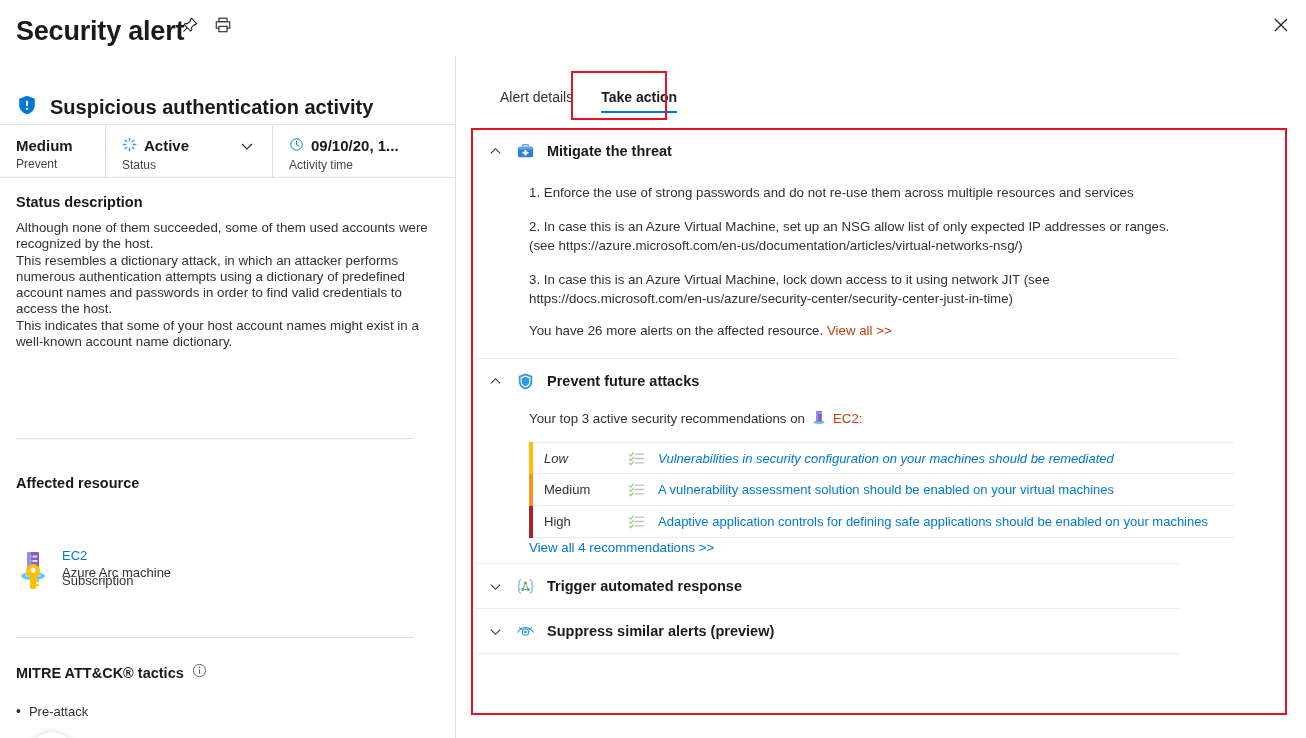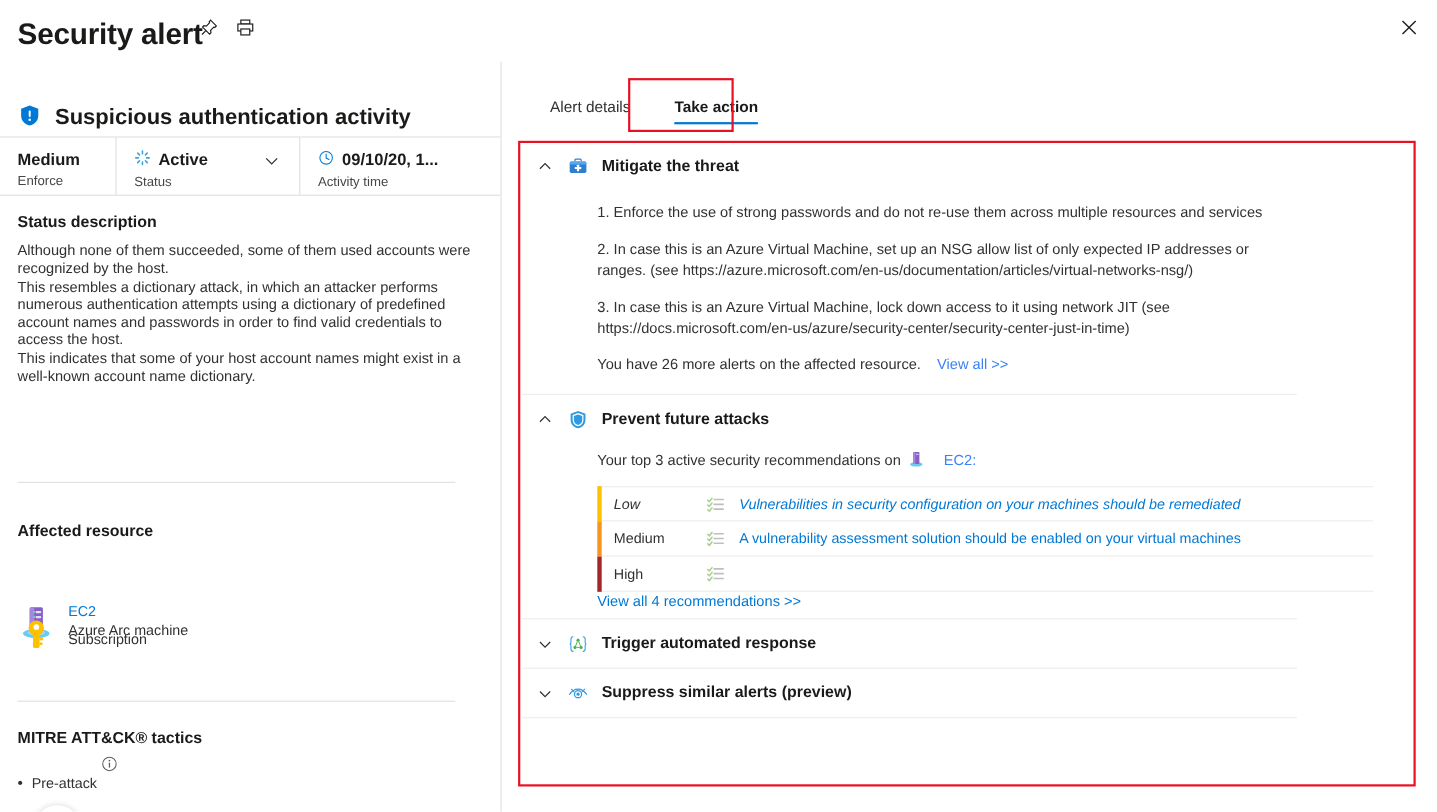--- a/index.html
+++ b/index.html
@@ -68,33 +68,33 @@
   #hr2 { top:581px; }
 
   #affected-resource-title { position:absolute; left:16px; top:419px; }
   #res-machine { position:absolute; left:16px; top:455px; display:flex; align-items:flex-start; gap:12px;margin-top:37px; }
   #res-machine-text { display:flex; flex-direction:column; }
   .res-link { font-size:13px; color:#0078d4; cursor:pointer; line-height:16px; }
   .res-sub { font-size:13px; color:#323130; line-height:17px; }
   #res-subscription { position:absolute; left:16px; top:505px; display:flex; align-items:center; gap:12px; }
   #res-subscription-label { font-size:13px; color:#323130; }
 
-  #mitre-title-row { position:absolute; left:16px; top:607px; display:flex; align-items:center; gap:8px;flex-direction:column; }
+  #mitre-title-row { position:absolute; left:16px; top:607px; display:flex; align-items:center; gap:8px; }
   #mitre-tactic { position:absolute; left:16px; top:647px; font-size:13px; color:#323130; }
   #mitre-tactic::before { content:"\2022"; margin-right:8px; font-size:14px; }
   #mitre-timeline { position:absolute; left:16px; top:672px; width:420px; height:48px; }
   #mitre-node {
     position:absolute; left:14px; top:4px; width:44px; height:44px; border-radius:50%;
     background:#ffffff; box-shadow:0 0 6px rgba(0,0,0,0.16);
     display:flex; align-items:center; justify-content:center;
   }
 
   
   #right-pane { position:absolute; left:457px; top:56px; width:849px; height:682px; background:#fff; }
-  #tabs { position:absolute; left:29px; top:25px; display:flex; align-items:flex-end; gap:12px; }
+  #tabs { position:absolute; left:29px; top:25px; display:flex; align-items:flex-end; gap:0px; }
   .tab {
     position:relative; padding:8px 14px 11px 14px;
     font-size:14px; color:#323130; cursor:pointer; background:transparent;
     border:none; font-family:inherit;
   }
   .tab.active { font-weight:600; color:#1b1a19; }
   .tab.active::after {
     content:""; position:absolute; left:14px; right:14px; bottom:3px; height:2.5px; background:#0078d4;
   }
 
@@ -102,30 +102,30 @@
   .annot { position:absolute; border:2.4px solid #e81123; pointer-events:none; }
   #annot-tab { left:114px; top:15px; width:96px; height:49px; }
   #annot-panel { left:14px; top:72px; width:816px; height:587px; }
 
   
   #sections { position:absolute; left:16px; top:73px; width:708px; }
   .sec-head {
     position:relative; height:44px; display:flex; align-items:center;
     padding-left:14px; cursor:pointer;
   }
-  .sec-head + .sec-body { padding-left:14px; }
+  .sec-head + .sec-body { }
   .chev { width:16px; height:16px; display:flex; align-items:center; justify-content:center; margin-right:12px; }
   .sec-ico { width:20px; height:20px; display:flex; align-items:center; justify-content:center; margin-right:12px; }
   .sec-title { font-size:14.5px; font-weight:600; color:#1b1a19; }
   .sec-divider { height:1px; background:#edebe9; margin:0 2px; }
 
   .mit-list { padding:10px 0 0 56px; }
   .mit-item { font-size:13.3px; line-height:19px; color:#323130; margin-bottom:15px; max-width:718px; }
   .mit-more { font-size:13.3px; color:#323130; margin:7px 0 20px 0; }
-  .lnk { color:#3b82f6; cursor:pointer;margin-left:11px; }
+  .lnk { color:#c2410c; cursor:pointer; }
 
   .prev-body { padding:6px 0 0 56px; }
   .prev-intro { font-size:13.3px; color:#323130; display:flex; align-items:center; gap:6px; margin-bottom:14px; }
   .rec-table { width:705px; }
   .rec-row {
     display:flex; align-items:center; height:32px;
     border-bottom:1px solid #edebe9; position:relative;
   }
   .rec-row:first-child { border-top:1px solid #edebe9;font-style:italic; }
   .sev-bar { width:4px; height:32px; flex:0 0 4px; }
@@ -183,21 +183,21 @@
         </svg>
       </span>
       <span id="alert-title">Suspicious authentication activity</span>
     </div>
 
     <div id="meta-bar">
       <div class="meta-cell" id="meta-severity">
         <div class="meta-top">
             <span>Medium</span>
           </div>
-        <div class="meta-label">Enforce</div>
+        <div class="meta-label">Prevent</div>
       </div>
 
       <div class="meta-cell" id="meta-status">
         <div class="meta-top">
           <span>
             <svg width="15" height="15" viewBox="0 0 20 20">
               <g stroke="#3aa0e0" stroke-width="1.9" stroke-linecap="round">
                 <line x1="10" y1="1.8" x2="10" y2="5"></line>
                 <line x1="10" y1="15" x2="10" y2="18.2"></line>
                 <line x1="1.8" y1="10" x2="5" y2="10"></line>
@@ -421,20 +421,21 @@
                       <polyline points="1.5,9.6 3,11 5.6,7.8"></polyline>
                       <polyline points="1.5,14.2 3,15.6 5.6,12.4"></polyline>
                     </g>
                     <g stroke="#bfbfbf" stroke-width="1.5" stroke-linecap="round">
                       <line x1="7.6" y1="4.4" x2="16.4" y2="4.4"></line>
                       <line x1="7.6" y1="9" x2="16.4" y2="9"></line>
                       <line x1="7.6" y1="13.6" x2="16.4" y2="13.6"></line>
                     </g>
                   </svg>
                 </div>
+                <div class="rec-link">Adaptive application controls for defining safe applications should be enabled on your machines</div>
               </div>
             </div>
 
           <div class="prev-viewall">View all 4 recommendations &gt;&gt;</div>
         </div>
       </div>
       <div class="sec-divider"></div>
 
       <div class="sec-head">
         <span class="chev">

